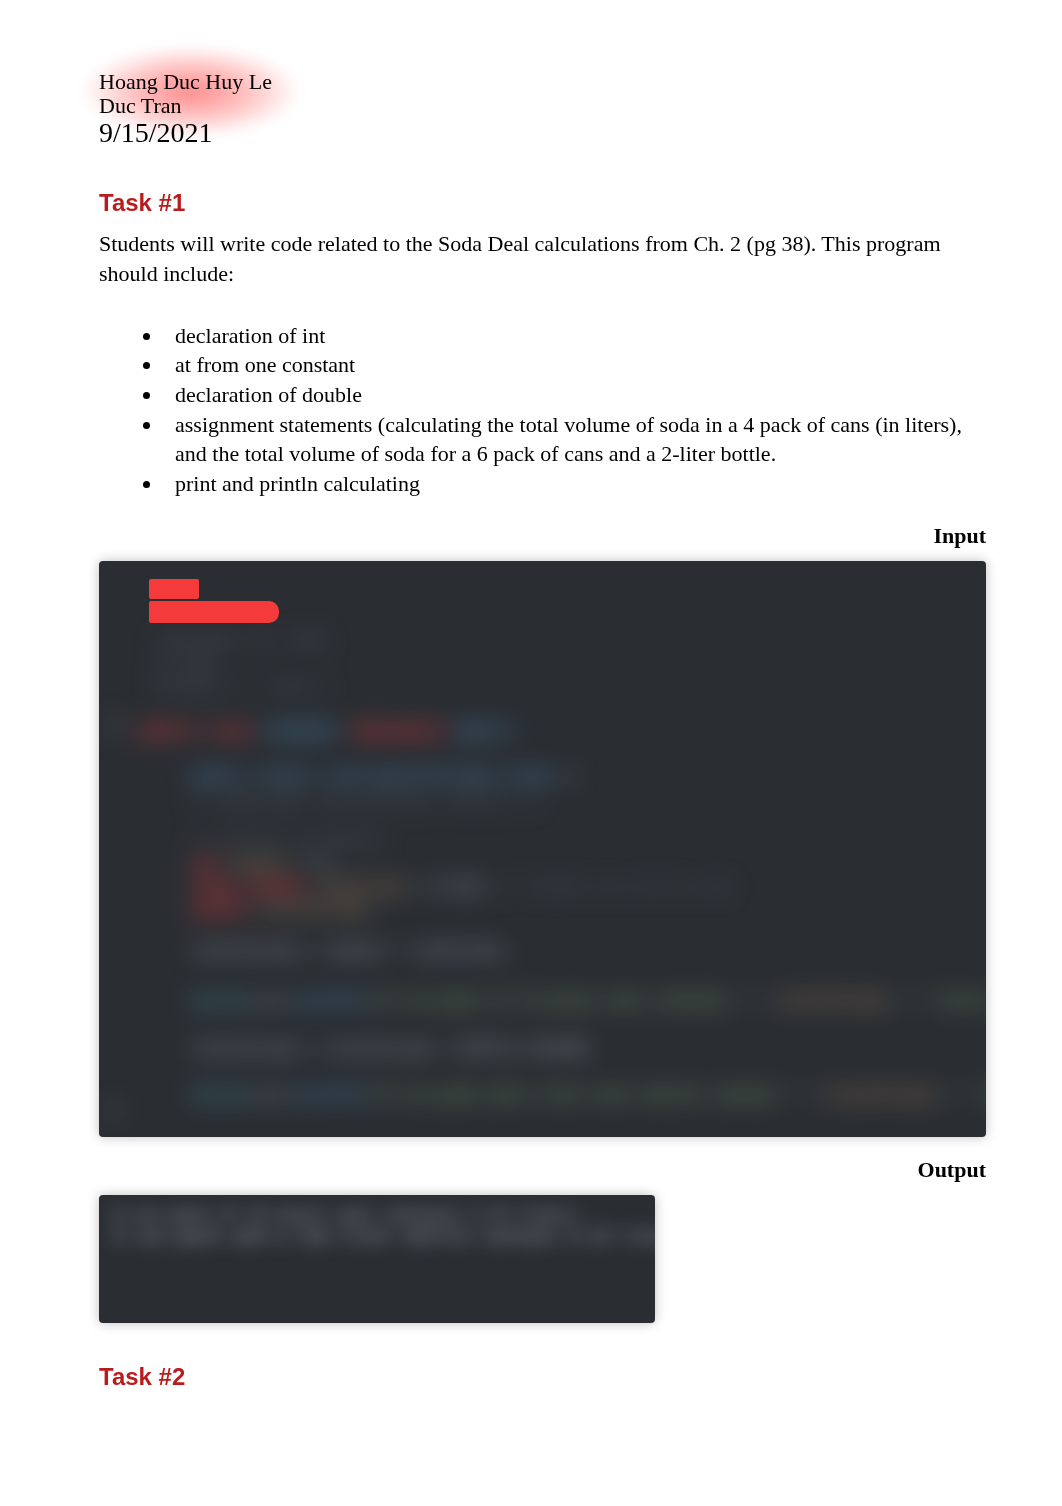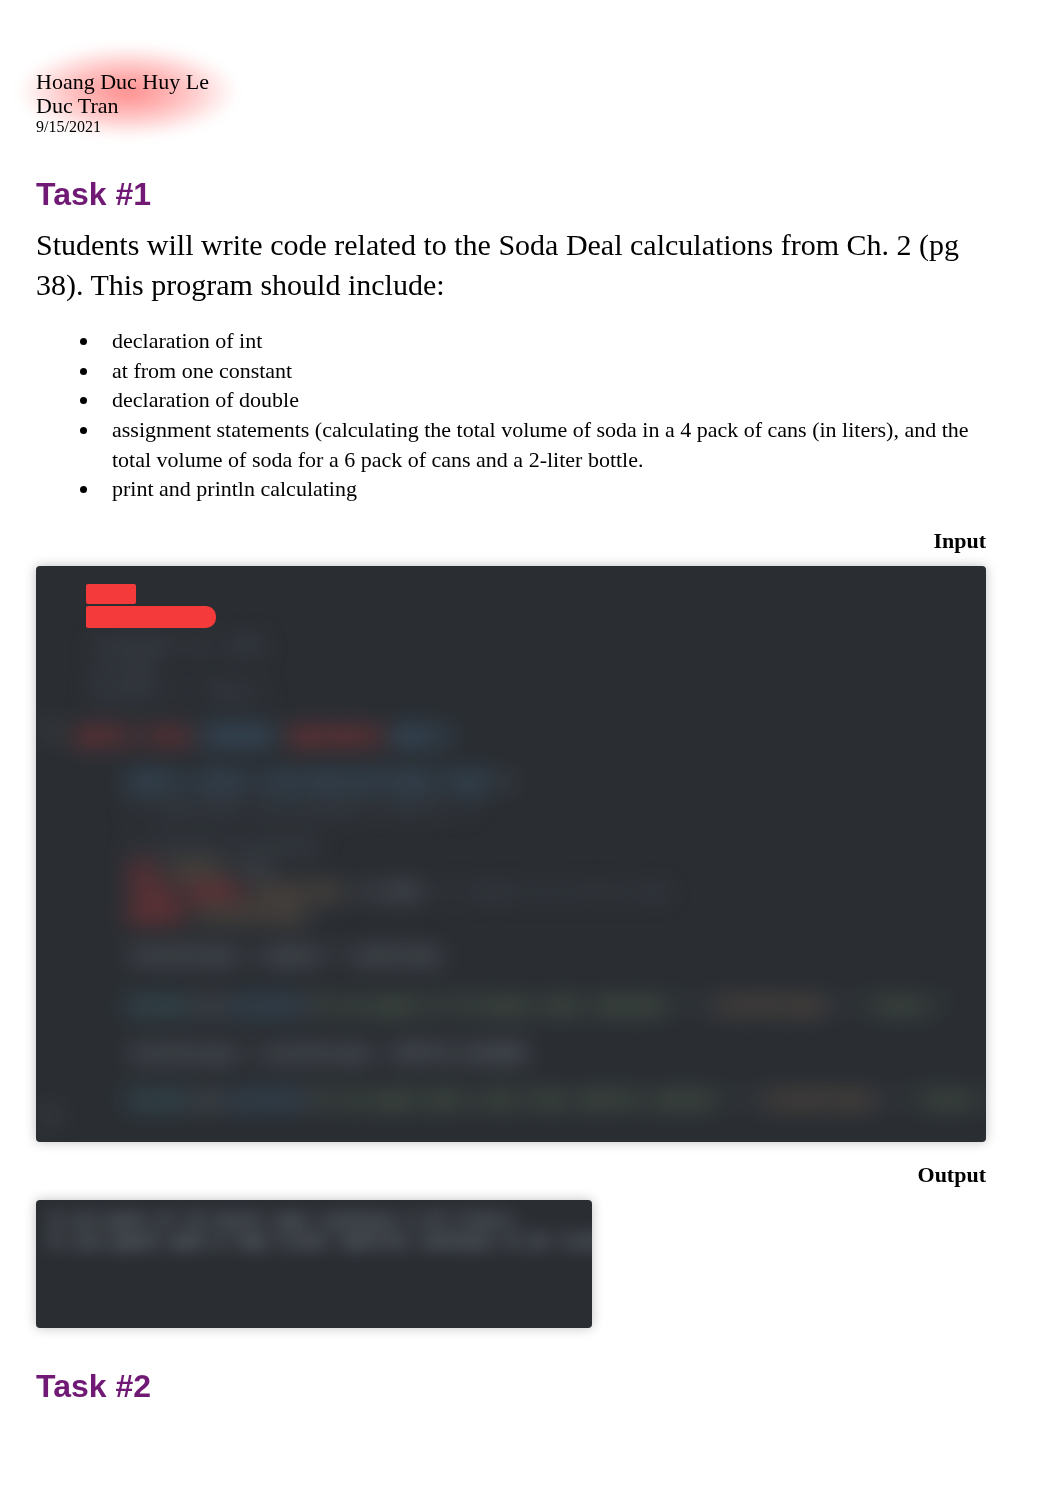--- a/index.html
+++ b/index.html
@@ -6,21 +6,21 @@
       margin: 0;
       padding: 0;
       font-family: "Times New Roman", Times, serif;
       background: #fff;
       color: #000;
     }
     .page {
       width: 1062px;
       min-height: 1506px;
       box-sizing: border-box;
-      padding: 70px 76px 40px 36px;
+      padding: 70px 76px 40px 99px;
       position: relative;
     }
     .header-names {
       font-size: 22px;
       line-height: 1.1;
       position: relative;
       z-index: 2;
     }
     .name-glow-wrap {
       position: relative;
@@ -31,34 +31,34 @@
       position: absolute;
       left: -20px;
       right: -30px;
       top: -25px;
       bottom: -20px;
       background: radial-gradient(ellipse at center, rgba(255,0,0,0.45) 0%, rgba(255,0,0,0.25) 35%, rgba(255,0,0,0) 70%);
       filter: blur(6px);
       z-index: -1;
     }
     .date-line {
-      font-size: 16px;
+      font-size: 28px;
       margin-top: 0px;
     }
     h2.task-heading {
-      color: #701a75;
+      color: #b91c1c;
       font-family: Arial, Helvetica, sans-serif;
       font-weight: bold;
-      font-size: 32px;
+      font-size: 24px;
       margin: 40px 0 10px 0;
     }
     .body-text {
-      font-size: 30px;
+      font-size: 22px;
       line-height: 1.35;
-      margin: 12px 0 20px 0;
+      margin: 12px 0 32px 0;
     }
     ul.bullets {
       list-style: disc;
       margin: 18px 0 24px 64px;
       padding: 0;
     }
     ul.bullets li {
       font-size: 22px;
       line-height: 1.35;
       padding-left: 12px;

